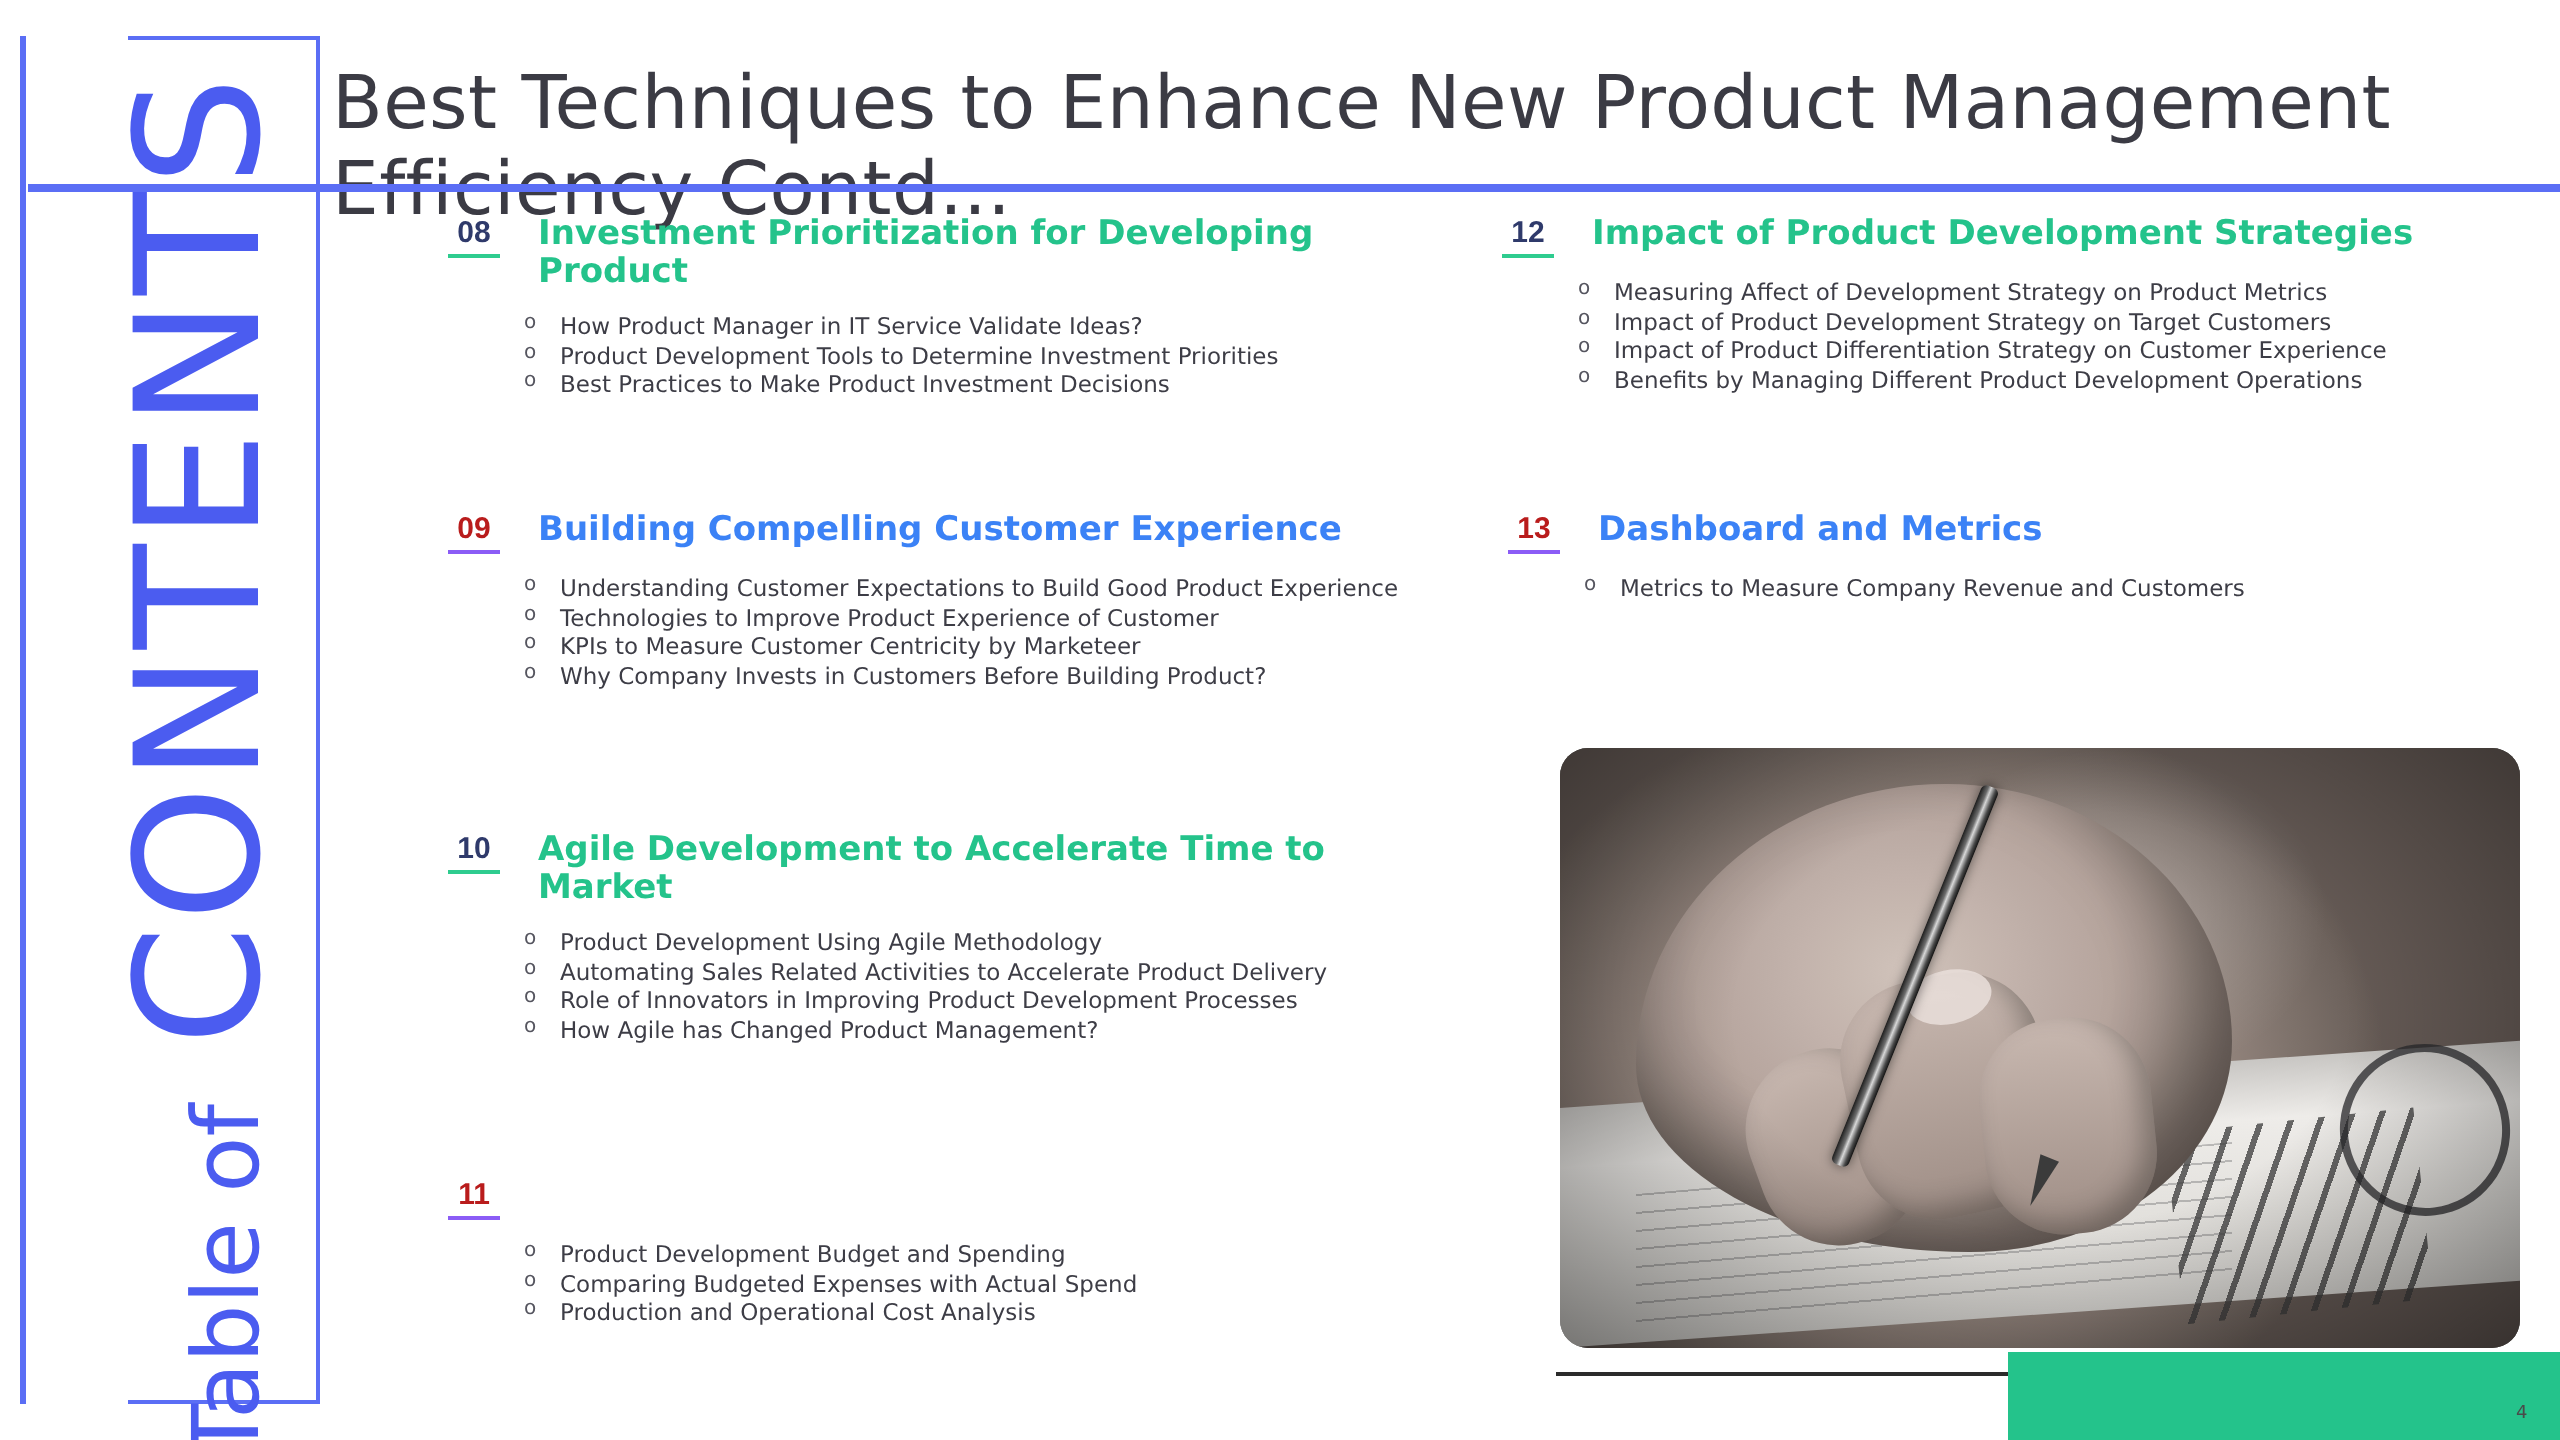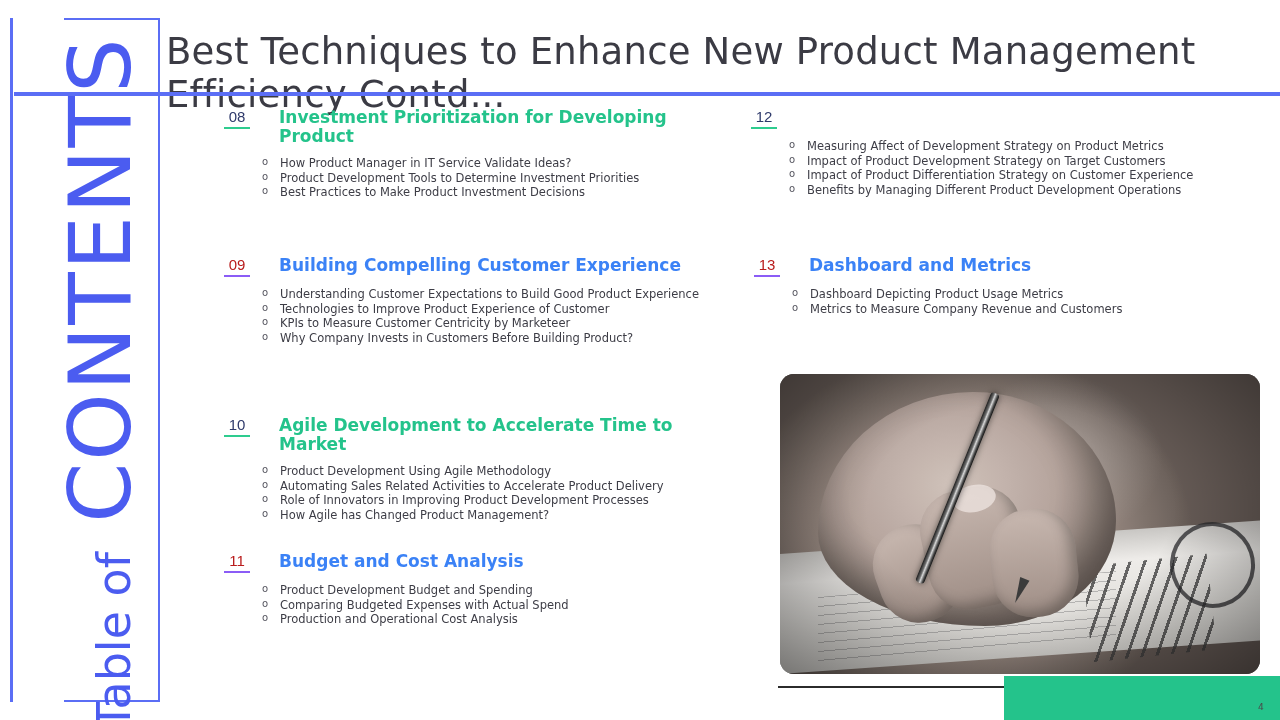--- a/index.html
+++ b/index.html
@@ -77,29 +77,29 @@
   
   .section {
     position: absolute;
   }
   .sec-head {
     display: flex;
     align-items: flex-start;
   }
   .num-box {
     font-size: 15px;
-    font-weight: normal;
+    font-weight: bold;
     padding-bottom: 2px;
     min-width: 26px;
     text-align: center;
   }
   .num-teal { color: #2f3a6b; border-bottom: 2px solid #2ecc8f; }
   .num-blue { color: #b91c1c; border-bottom: 2px solid #8b5cf6; }
   .sec-title {
-    margin-left: 29px;
+    margin-left: 19px;
     font-size: 17px;
     font-weight: bold;
     line-height: 19px;
     font-family: "DejaVu Sans", sans-serif;
   }
   .t-teal { color: #24c38b; }
   .t-blue { color: #3b82f6; }
 
   ul.bullets {
     list-style: none;
@@ -287,51 +287,50 @@
     <div class="sec-title t-teal">Agile Development to Accelerate Time to Market</div>
   </div>
   <ul class="bullets">
     <li>Product Development Using Agile Methodology</li>
     <li>Automating Sales Related Activities to Accelerate Product Delivery</li>
     <li>Role of Innovators in Improving Product Development Processes</li>
     <li>How Agile has Changed Product Management?</li>
   </ul>
 </div>
 
-<div class="section" style="left:224px; top:552px; width:470px;">
+<div class="section" style="left:224px; top:589px; width:470px;">
   <div class="sec-head">
     <div class="num-box num-blue">11</div>
-    <div class="sec-title t-blue">Budget and Cost Analysis</div>
   </div>
   <ul class="bullets">
     <li>Product Development Budget and Spending</li>
     <li>Comparing Budgeted Expenses with Actual Spend</li>
     <li>Production and Operational Cost Analysis</li>
   </ul>
 </div>
 
 <div class="section" style="left:751px; top:108px; width:470px;">
   <div class="sec-head">
     <div class="num-box num-teal">12</div>
+    <div class="sec-title t-teal">Impact of Product Development Strategies</div>
   </div>
   <ul class="bullets">
     <li>Measuring Affect of Development Strategy on Product Metrics</li>
     <li>Impact of Product Development Strategy on Target Customers</li>
     <li>Impact of Product Differentiation Strategy on Customer Experience</li>
     <li>Benefits by Managing Different Product Development Operations</li>
   </ul>
 </div>
 
 <div class="section" style="left:754px; top:256px; width:470px;">
   <div class="sec-head">
     <div class="num-box num-blue">13</div>
     <div class="sec-title t-blue">Dashboard and Metrics</div>
   </div>
   <ul class="bullets">
-    <li>Dashboard Depicting Product Usage Metrics</li>
     <li>Metrics to Measure Company Revenue and Customers</li>
   </ul>
 </div>
 
 <div class="photo-wrap">
   <div class="photo">
     <div class="notebook"></div>
     <div class="lines"></div>
     <div class="spiral"></div>
     <div class="hand"></div>

